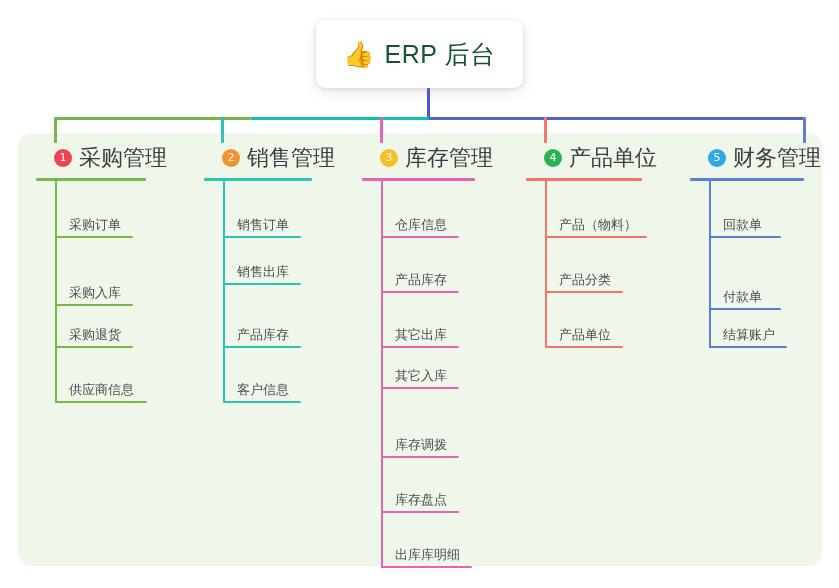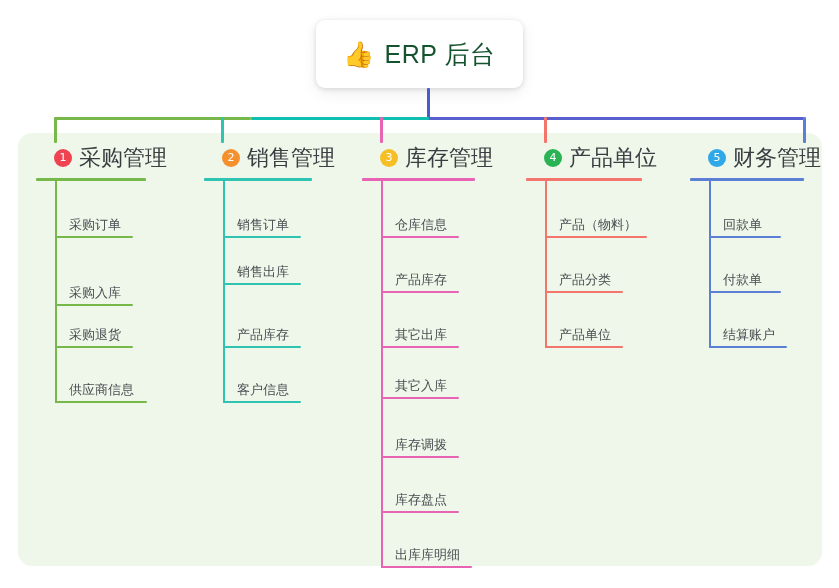--- a/index.html
+++ b/index.html
@@ -218,21 +218,21 @@
           <div class="sub-underline" style="width: 78px; background: rgb(231, 99, 180);"></div>
         </div>
         <div class="sub" style="top: 117px; width: 78px; height: 30px;">
           <span class="sub-label">产品库存</span>
           <div class="sub-underline" style="width: 78px; background: rgb(231, 99, 180);"></div>
         </div>
         <div class="sub" style="top: 172px; width: 78px; height: 30px;">
           <span class="sub-label">其它出库</span>
           <div class="sub-underline" style="width: 78px; background: rgb(231, 99, 180);"></div>
         </div>
-        <div class="sub" style="top: 223px; width: 78px; height: 30px;">
+        <div class="sub" style="top: 213px; width: 78px; height: 30px;">
           <span class="sub-label">其它入库</span>
           <div class="sub-underline" style="width: 78px; background: rgb(231, 99, 180);"></div>
         </div>
         <div class="sub" style="top: 282px; width: 78px; height: 30px;">
           <span class="sub-label">库存调拨</span>
           <div class="sub-underline" style="width: 78px; background: rgb(231, 99, 180);"></div>
         </div>
         <div class="sub" style="top: 337px; width: 78px; height: 30px;">
           <span class="sub-label">库存盘点</span>
           <div class="sub-underline" style="width: 78px; background: rgb(231, 99, 180);"></div>
@@ -266,21 +266,21 @@
         <div class="col-head">
           <span class="badge" style="background: rgb(47, 168, 232);">5</span>
           <span class="col-title">财务管理</span>
         </div>
         <div class="col-underline" style="width: 114px; background: rgb(91, 127, 212);"></div>
         <div class="col-spine" style="height: 169px; background: rgb(91, 127, 212);"></div>
         <div class="sub" style="top: 62px; width: 72px; height: 30px;">
           <span class="sub-label">回款单</span>
           <div class="sub-underline" style="width: 72px; background: rgb(91, 127, 212);"></div>
         </div>
-        <div class="sub" style="top: 117px; width: 72px; height: 30px;">
+        <div class="sub" style="top: 134px; width: 72px; height: 30px;">
           <span class="sub-label">付款单</span>
           <div class="sub-underline" style="width: 72px; background: rgb(91, 127, 212);"></div>
         </div>
         <div class="sub" style="top: 172px; width: 78px; height: 30px;">
           <span class="sub-label">结算账户</span>
           <div class="sub-underline" style="width: 78px; background: rgb(91, 127, 212);"></div>
         </div>
       </div>
     </div>
 

